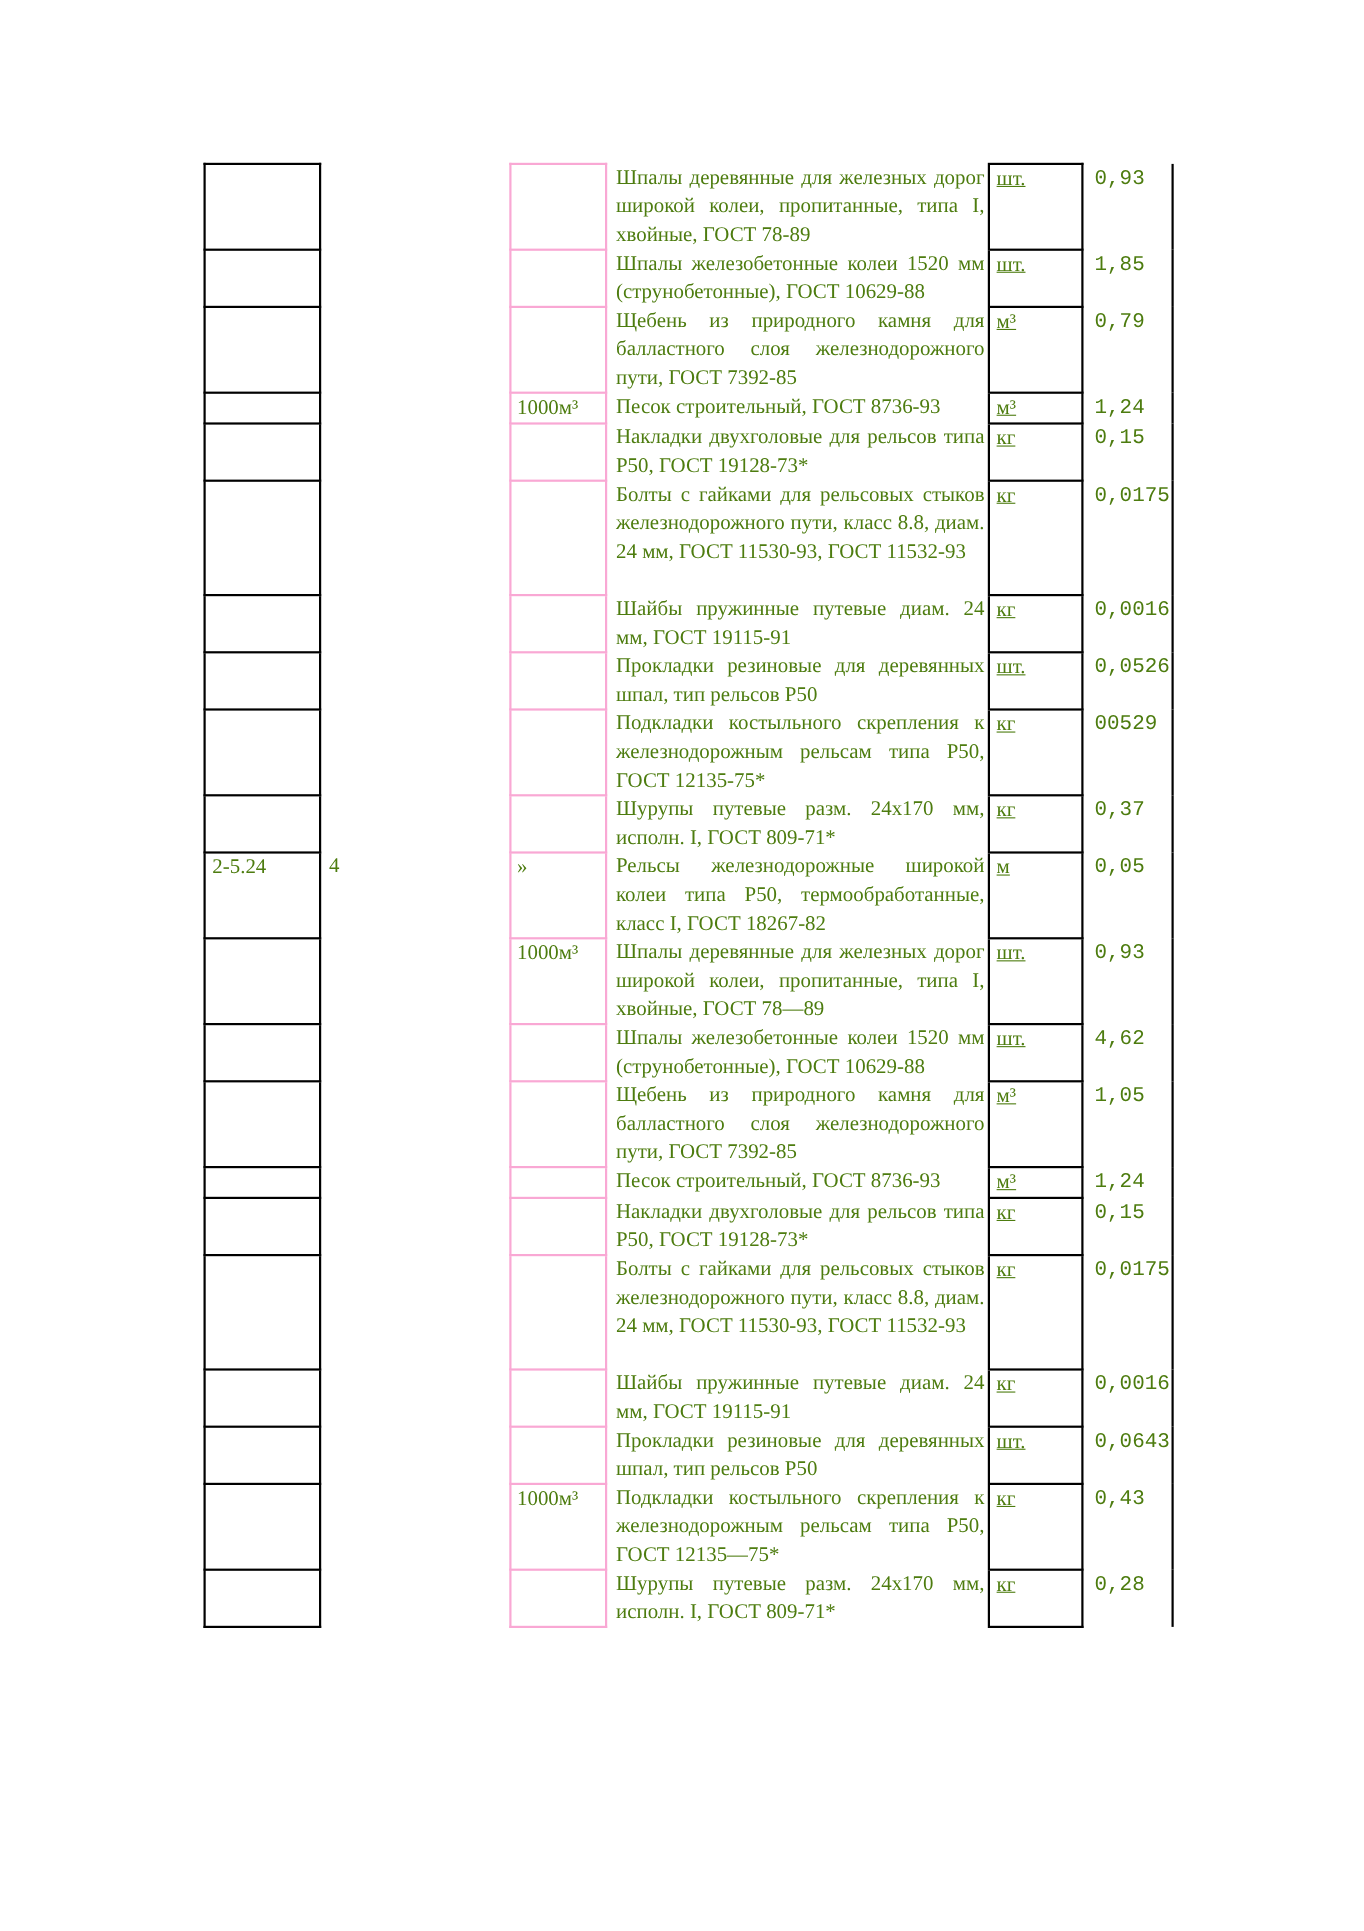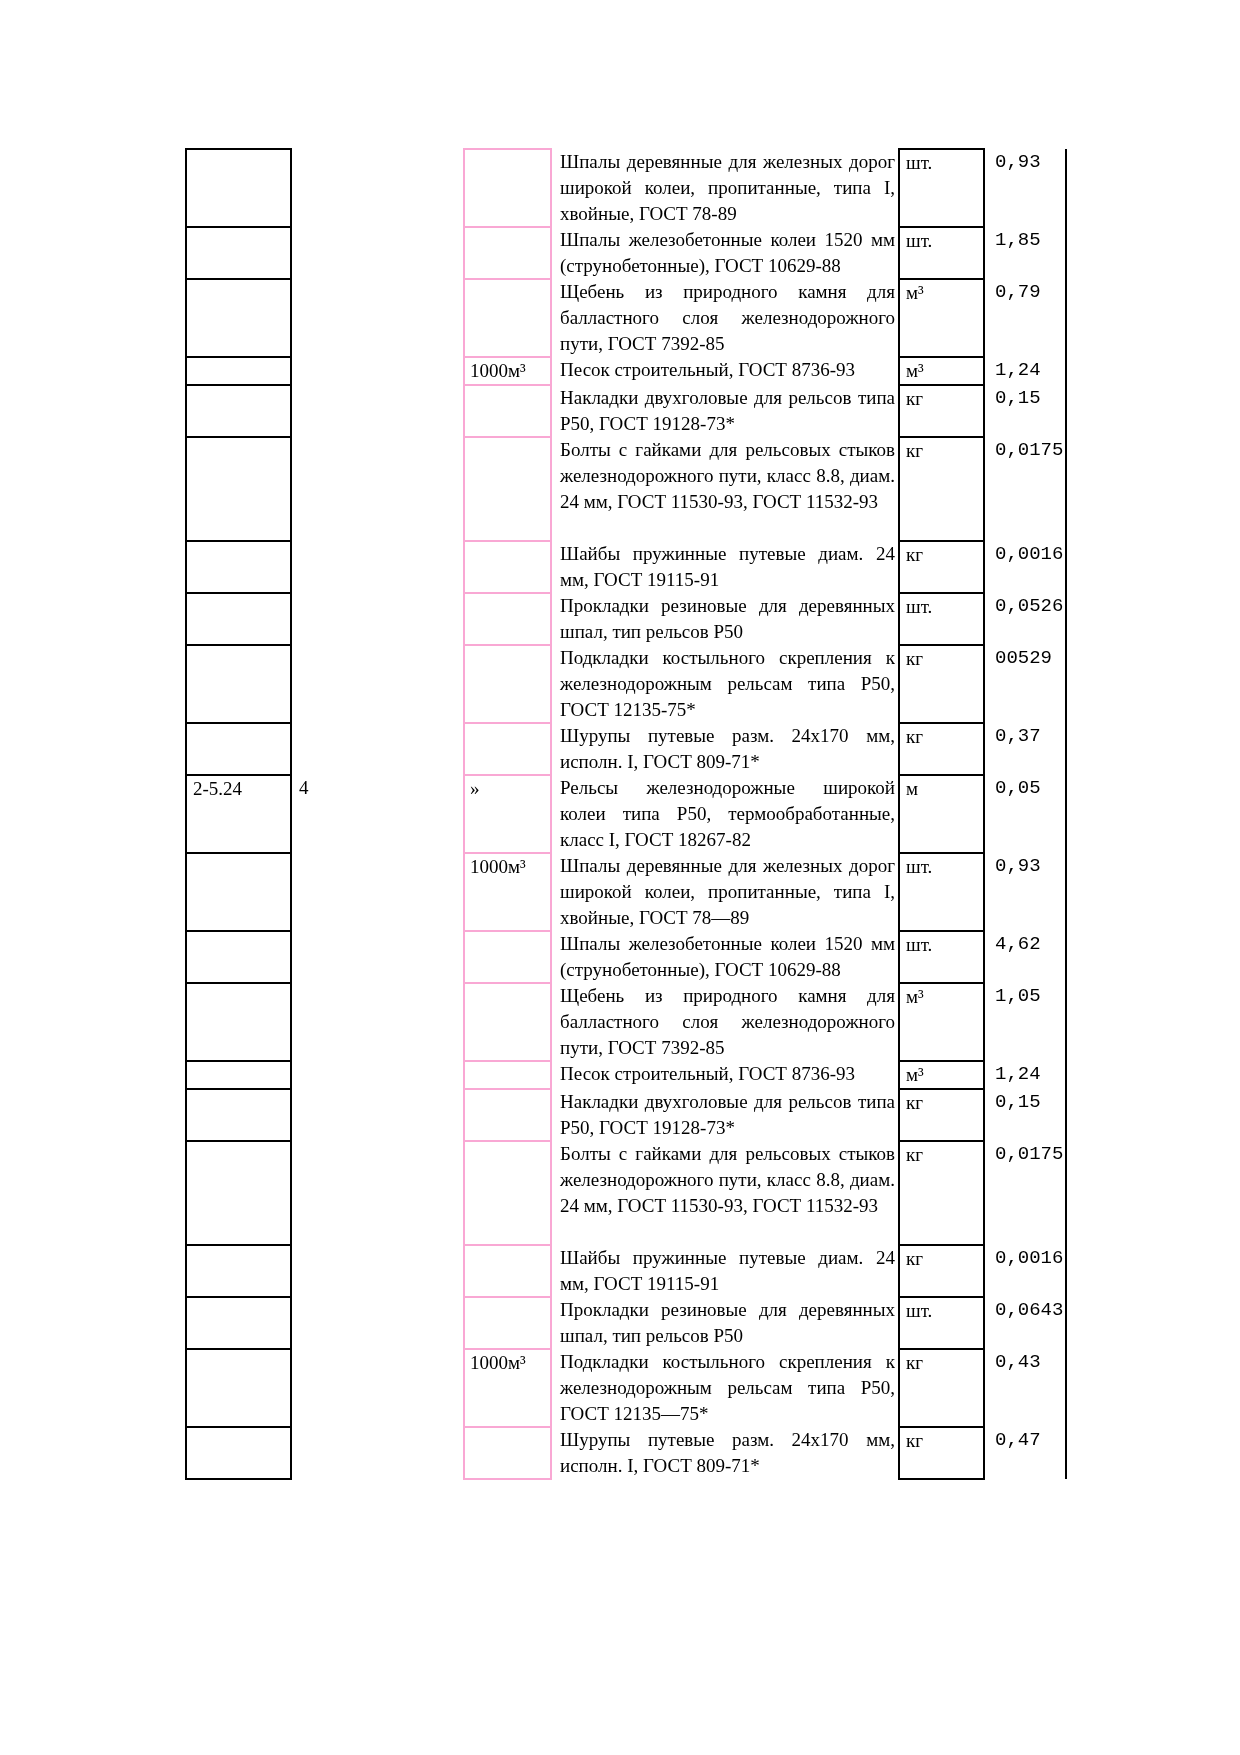--- a/index.html
+++ b/index.html
@@ -2,21 +2,21 @@
 <html><head>
 <meta charset="utf-8">
 <style>
   html,body{margin:0;padding:0;}
   body{background:#888;}
   .page{
     position:relative;
     width:1240px;height:1755px;
     background:#ffffff;
     font-family:"Liberation Serif", serif;
-    color:#000000;
+    color:#4d7c0f;
     overflow:hidden;
   }
   table.materials{
     position:absolute;
     left:185px;top:148px;
     border-collapse:collapse;
     table-layout:fixed;
     font-size:19px;
     line-height:26px;
   }
@@ -26,21 +26,21 @@
   col.c3{width:87px;}
   col.c4{width:348px;}
   col.c5{width:85px;}
   col.c6{width:75px;}
   td.c1{border:2px solid #000;padding:0 4px 0 6px;margin-top:48px;}
   td.c2{padding:0 4px 0 7px;}
   td.c3{border:2px solid #f9a8d4;padding:0 2px 0 5px;}
   td.c4{border-left:2px solid #000;border-right:2px solid #000;
         padding:0 3px 0 8px;
         text-align:justify;text-align-last:left;}
-  td.c5{border:2px solid #000;padding:0 2px 0 6px;}
+  td.c5{border:2px solid #000;padding:0 2px 0 6px;text-decoration:underline;}
   td.c6{border-right:2px solid #000;padding:0 2px 0 10px;font-family:Liberation Mono, monospace;}
   
   tr:nth-child(1){height:78px}  tr:nth-child(2){height:52px}
   tr:nth-child(3){height:78px}  tr:nth-child(4){height:26px}
   tr:nth-child(5){height:52px}  tr:nth-child(6){height:104px}
   tr:nth-child(7){height:52px}  tr:nth-child(8){height:52px}
   tr:nth-child(9){height:78px}  tr:nth-child(10){height:52px}
   tr:nth-child(11){height:78px} tr:nth-child(12){height:78px}
   tr:nth-child(13){height:52px} tr:nth-child(14){height:78px}
   tr:nth-child(15){height:26px} tr:nth-child(16){height:52px}
@@ -221,18 +221,18 @@
       <td class="c4">Подкладки костыльного скрепления к железнодорожным рельсам типа Р50, ГОСТ 12135—75*</td>
       <td class="c5">кг</td>
       <td class="c6">0,43</td>
     </tr>
         <tr>
       <td class="c1"></td>
       <td class="c2"></td>
       <td class="c3"></td>
       <td class="c4">Шурупы путевые разм. 24х170 мм, исполн. I, ГОСТ 809-71*</td>
       <td class="c5">кг</td>
-      <td class="c6">0,47</td>
+      <td class="c6">0,28</td>
     </tr>
       </tbody>
   </table>
 
 </div>
 
 </body></html>

